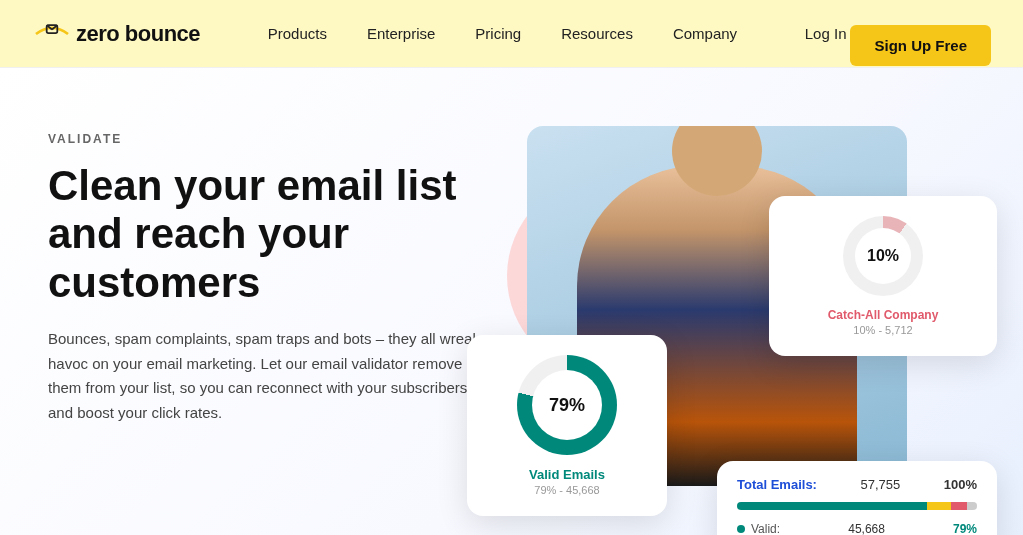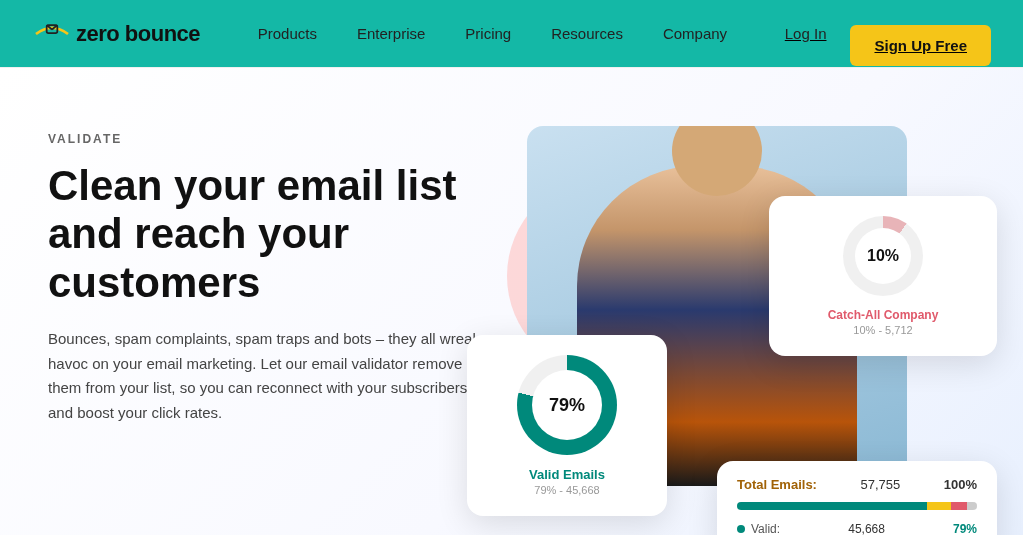--- a/index.html
+++ b/index.html
@@ -1,29 +1,29 @@
 <!DOCTYPE html>
 <html><head>
   <meta charset="utf-8">
   <style>
     * { margin: 0; padding: 0; box-sizing: border-box; }
     body { font-family: -apple-system, BlinkMacSystemFont, 'Segoe UI', sans-serif; background: #fff; overflow: hidden; width: 1023px; height: 535px; }
 
     
     .navbar {
       display: flex; align-items: center; justify-content: space-between;
-      padding: 0 32px; height: 68px; background: #14b8a6;
+      padding: 0 32px; height: 68px; background: #fef9c3;
       border-bottom: 1px solid #f0f0f0; position: relative; z-index: 10;
     }
     .logo-area { display: flex; align-items: center; gap: 4px; }
     .logo-icon { width: 40px; height: 32px; }
     .logo-text { font-size: 22px; font-weight: 700; color: #111; letter-spacing: -0.5px; }
     .nav-links { display: flex; align-items: center; gap: 40px; }
     .nav-link { font-size: 15px; color: #222; text-decoration: none; font-weight: 500; cursor: pointer; }
-    .nav-actions { display: flex; align-items: center; gap: 24px; text-decoration: underline; }
+    .nav-actions { display: flex; align-items: center; gap: 4px; }
     .login-link { font-size: 15px; color: #222; font-weight: 500; cursor: pointer; }
     .signup-btn {
       background: #f5c518; color: #111; font-weight: 700; font-size: 15px;
       padding: 12px 24px; border-radius: 6px; border: none; cursor: pointer;
       white-space: nowrap;
       margin-top: 24px;
     }
 
     
     .hero {
@@ -146,21 +146,21 @@
       position: absolute; bottom: 20px; right: -10px;
       background: #fff; border-radius: 16px;
       padding: 16px 20px;
       box-shadow: 0 8px 32px rgba(0,0,0,0.12);
       width: 280px;
     }
     .stats-header {
       display: flex; justify-content: space-between; align-items: center;
       margin-bottom: 10px;
     }
-    .stats-title { font-size: 13px; font-weight: 600; color: #a16207; }
+    .stats-title { font-size: 13px; font-weight: 600; color: #1d4ed8; }
     .stats-total { font-size: 13px; color: #333; }
     .stats-pct { font-size: 13px; font-weight: 700; color: #333; }
     .progress-bar {
       height: 8px; border-radius: 4px; background: #f0f0f0;
       overflow: hidden; margin-bottom: 12px;
       display: flex;
     }
     .progress-valid { background: #00897b; height: 100%; width: 79%; }
     .progress-catchall { background: #f5c518; height: 100%; width: 10%; }
     .progress-invalid { background: #e05a6b; height: 100%; width: 7%; }

